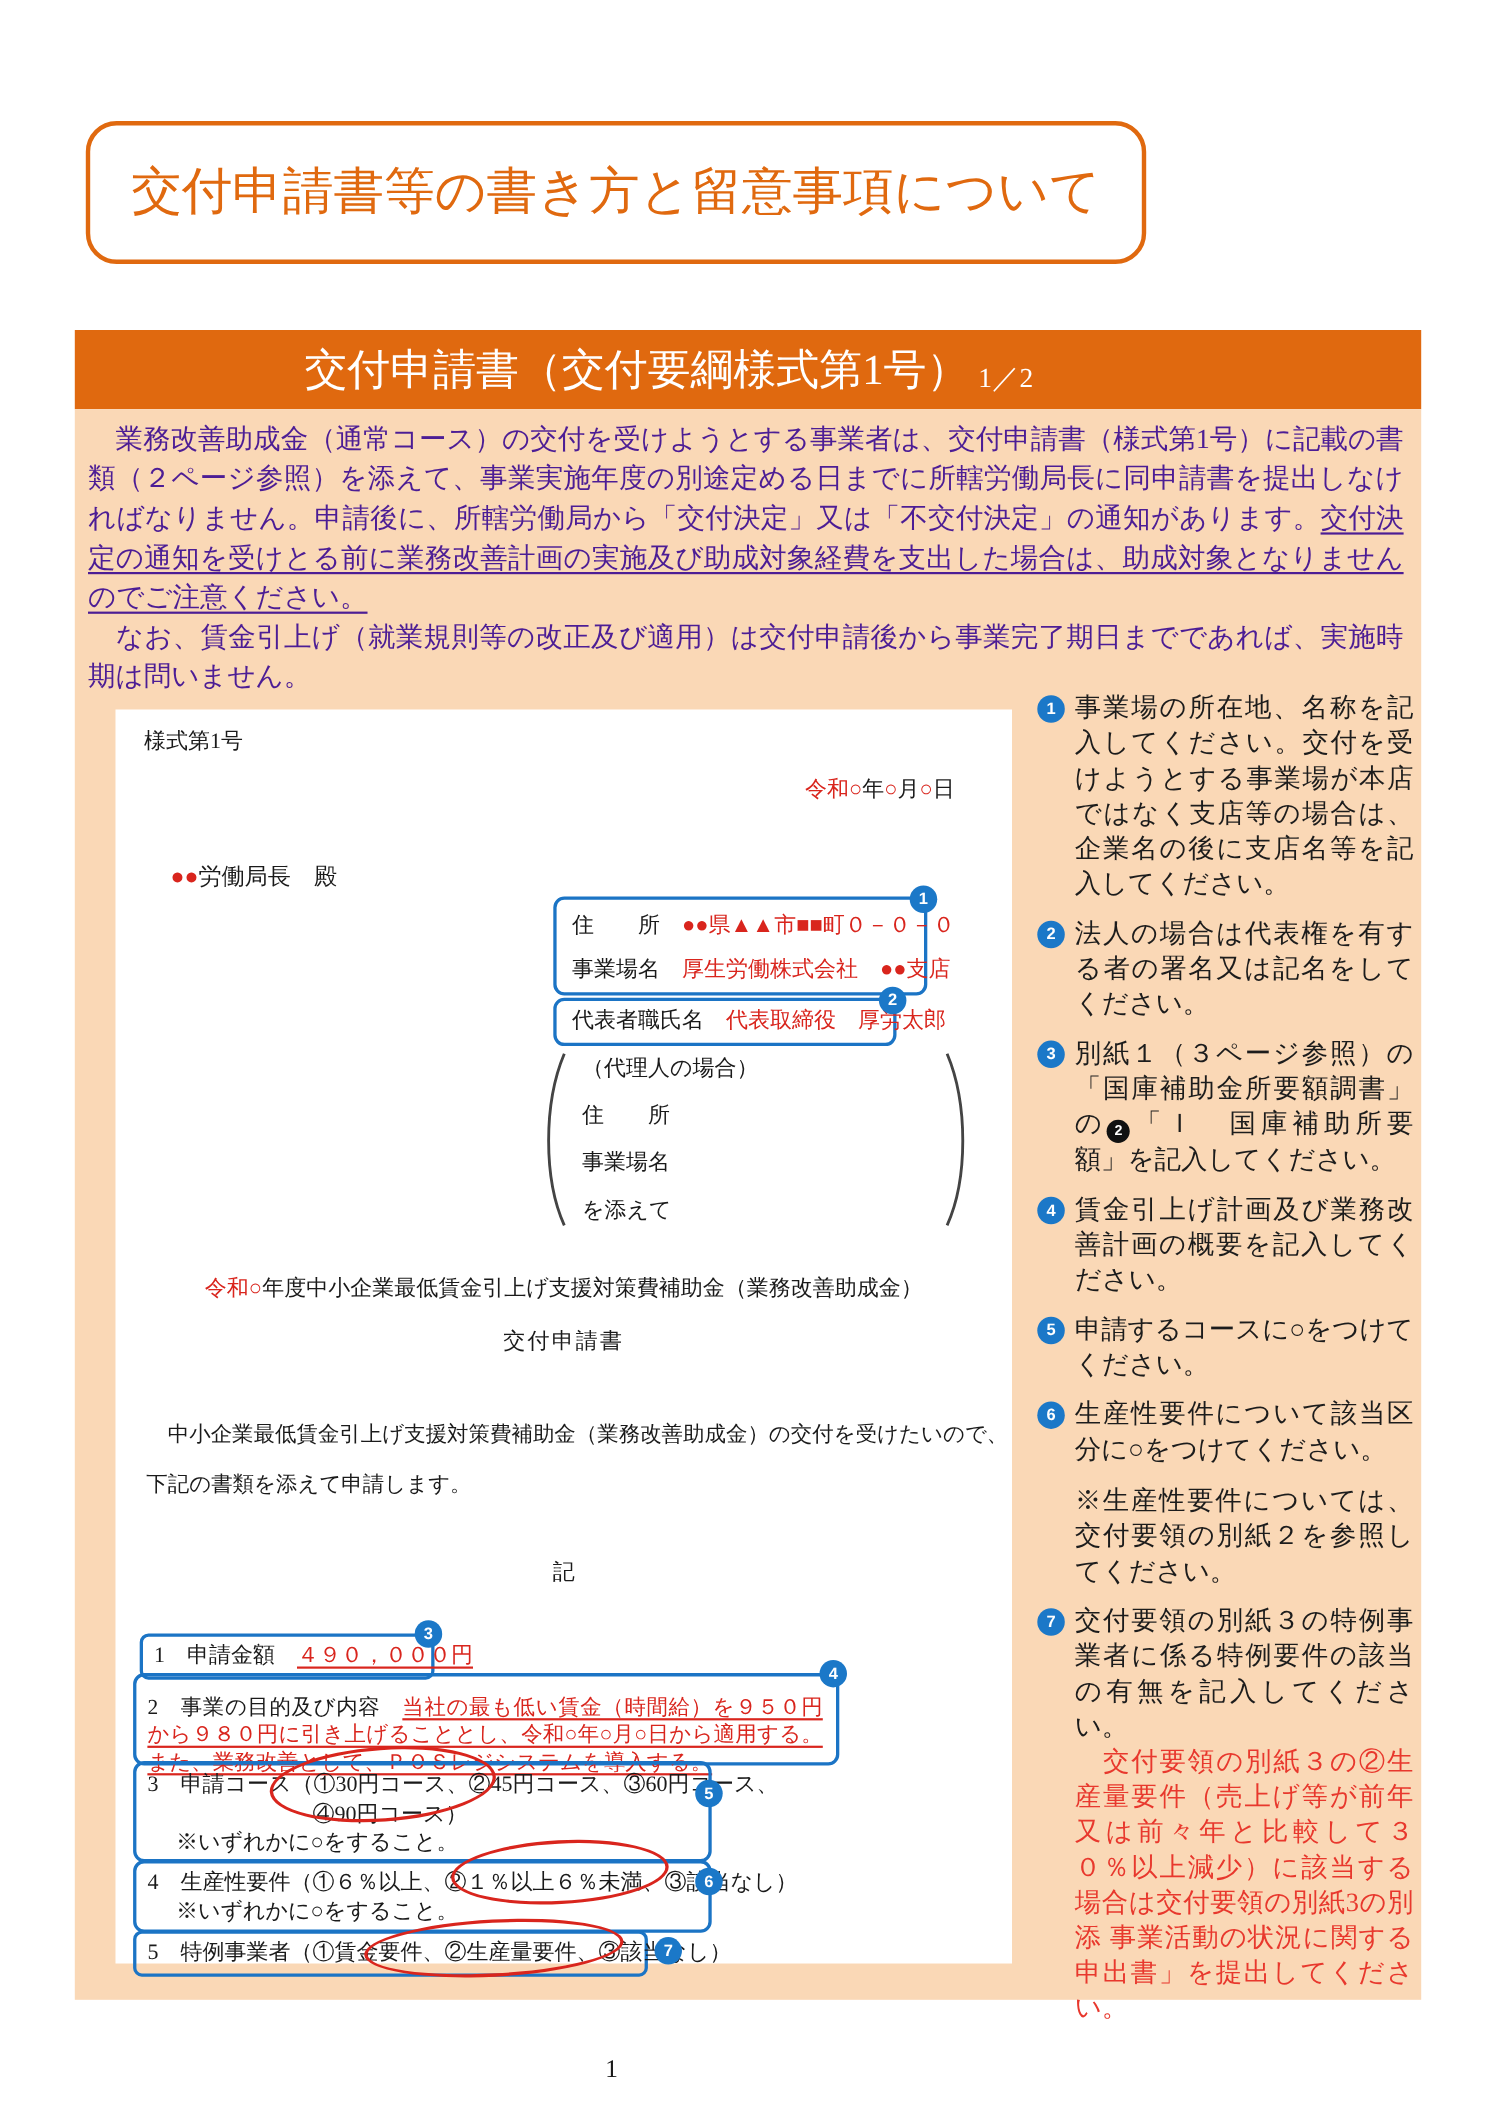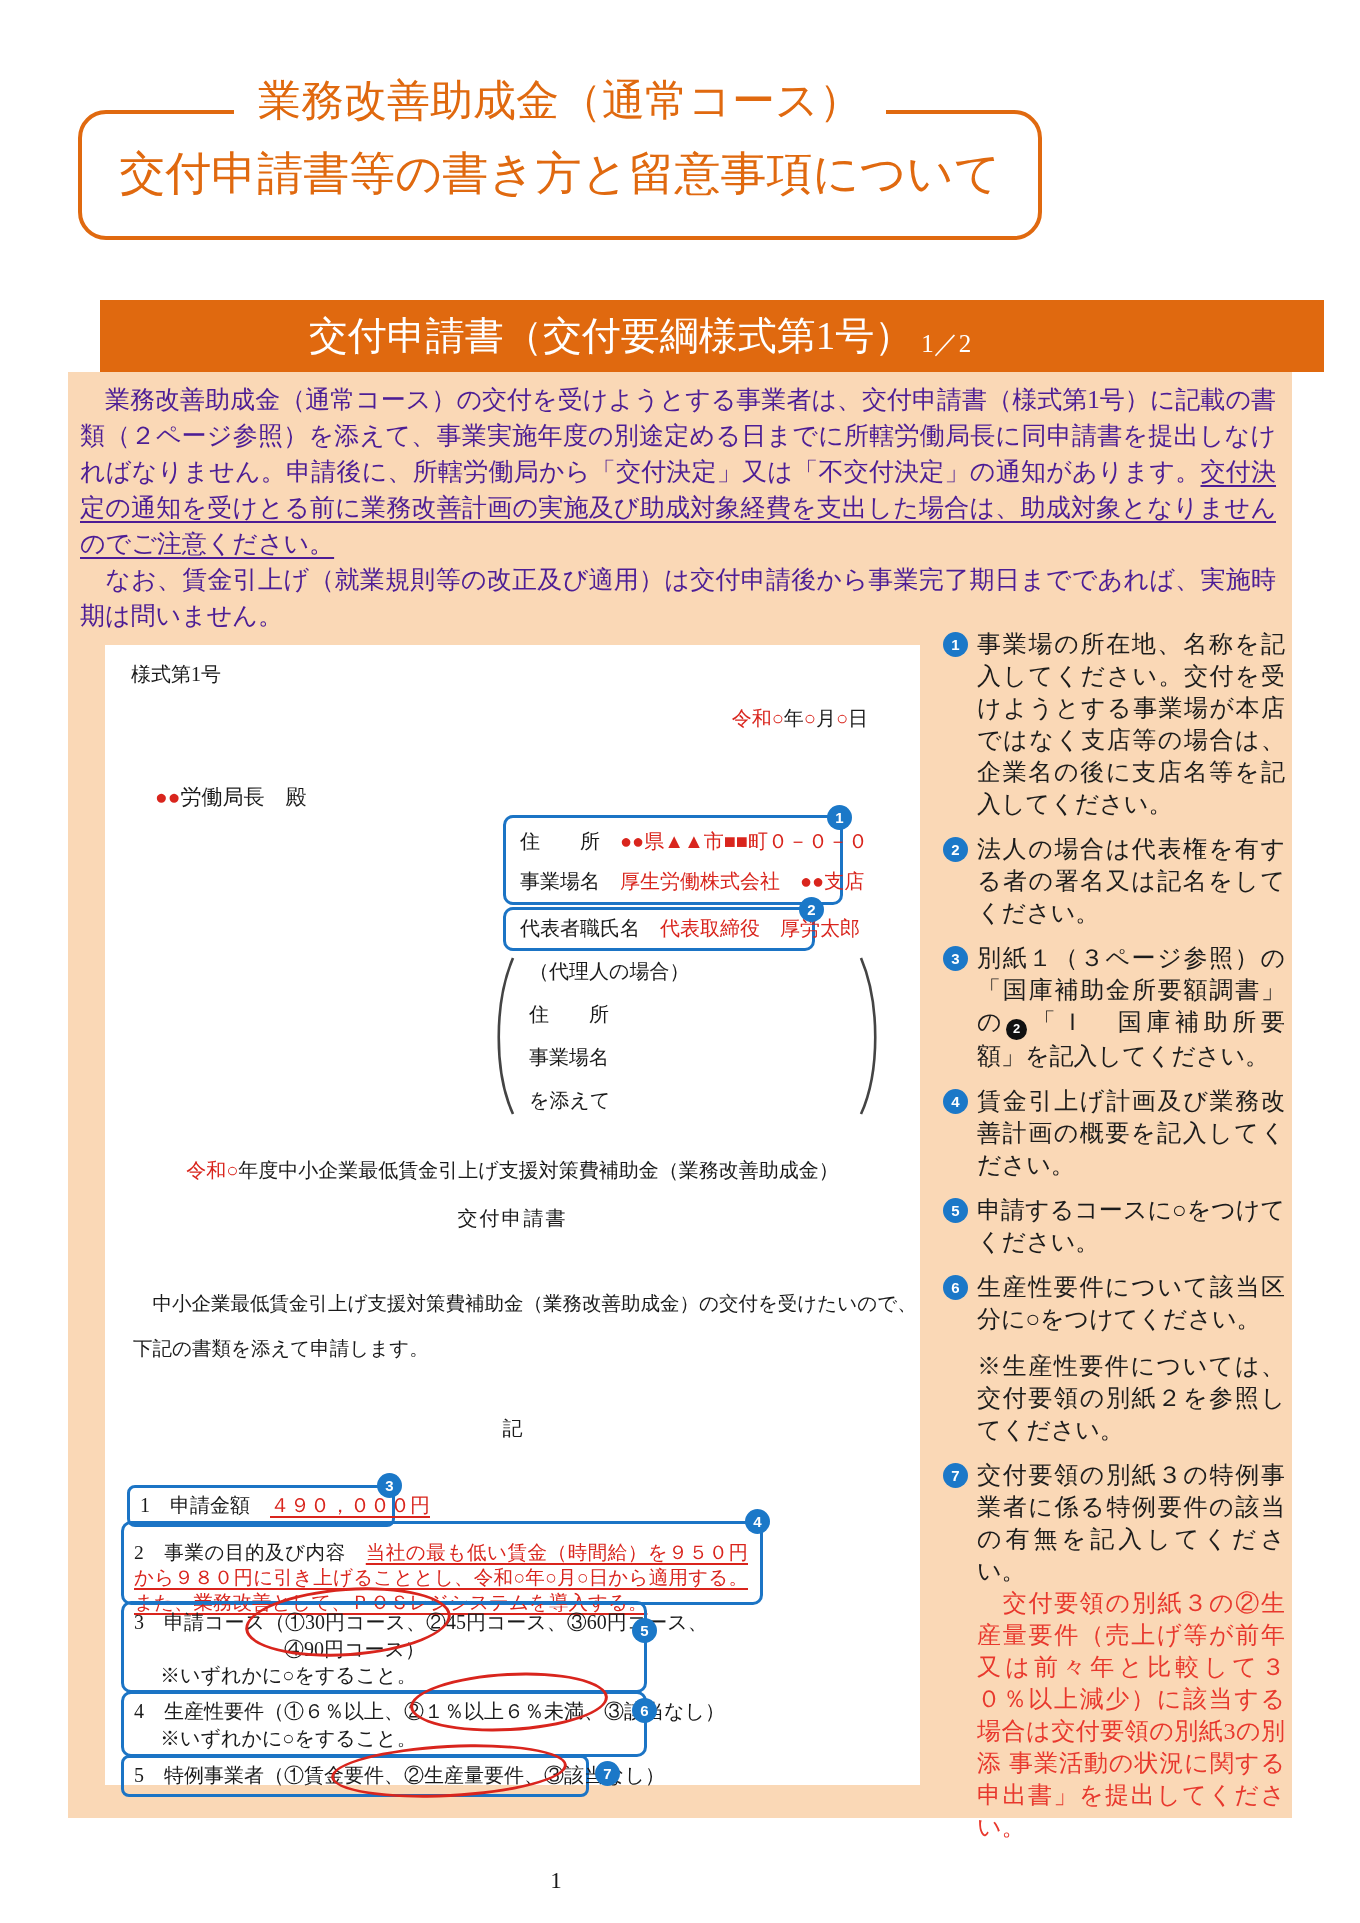--- a/index.html
+++ b/index.html
@@ -9,21 +9,21 @@
   
   .title-box{position:absolute;left:78px;top:110px;width:956px;height:122px;
              border:4px solid #e0690f;border-radius:28px;}
   .title-line1{position:absolute;left:50%;top:-42px;transform:translateX(-50%);
                background:#ffffff;padding:0 24px;white-space:nowrap;
                font-size:43px;color:#e0690f;line-height:58px;}
   .title-line2{position:absolute;left:0;top:30px;width:100%;text-align:center;
                font-size:46px;color:#e0690f;line-height:60px;}
 
   
-  .section-bar{position:absolute;left:68px;top:300px;width:1224px;height:72px;background:#e0690f;margin-left:32px;}
+  .section-bar{position:absolute;left:68px;top:300px;width:1224px;height:72px;background:#e0690f;}
   .section-bar-inner{position:absolute;left:0;top:0;width:1080px;height:72px;
                      display:flex;align-items:center;justify-content:center;gap:8px;}
   .section-title{color:#ffffff;font-size:39px;white-space:nowrap;}
   .section-page{color:#ffffff;font-size:25px;padding-top:14px;}
 
   
   .peach{position:absolute;left:68px;top:372px;width:1224px;height:1446px;background:#fad8b6;}
 
   .intro{position:absolute;left:80px;top:382px;width:1196px;
          font-size:25px;line-height:36px;text-align:justify;color:#4c1d95;}
@@ -57,21 +57,20 @@
 
   .page-number{position:absolute;left:536px;top:1868px;width:40px;text-align:center;
                font-size:23px;color:#1a1a1a;}
 </style>
 </head>
 <body>
 
 <div class="page">
 
   <div class="title-box">
-    <div class="title-line1">業務改善助成金（通常コース）</div>
     <div class="title-line2">交付申請書等の書き方と留意事項について</div>
   </div>
 
   <div class="section-bar">
     <div class="section-bar-inner">
       <span class="section-title">交付申請書（交付要綱様式第1号）</span>
       <span class="section-page">1／2</span>
     </div>
   </div>
 

